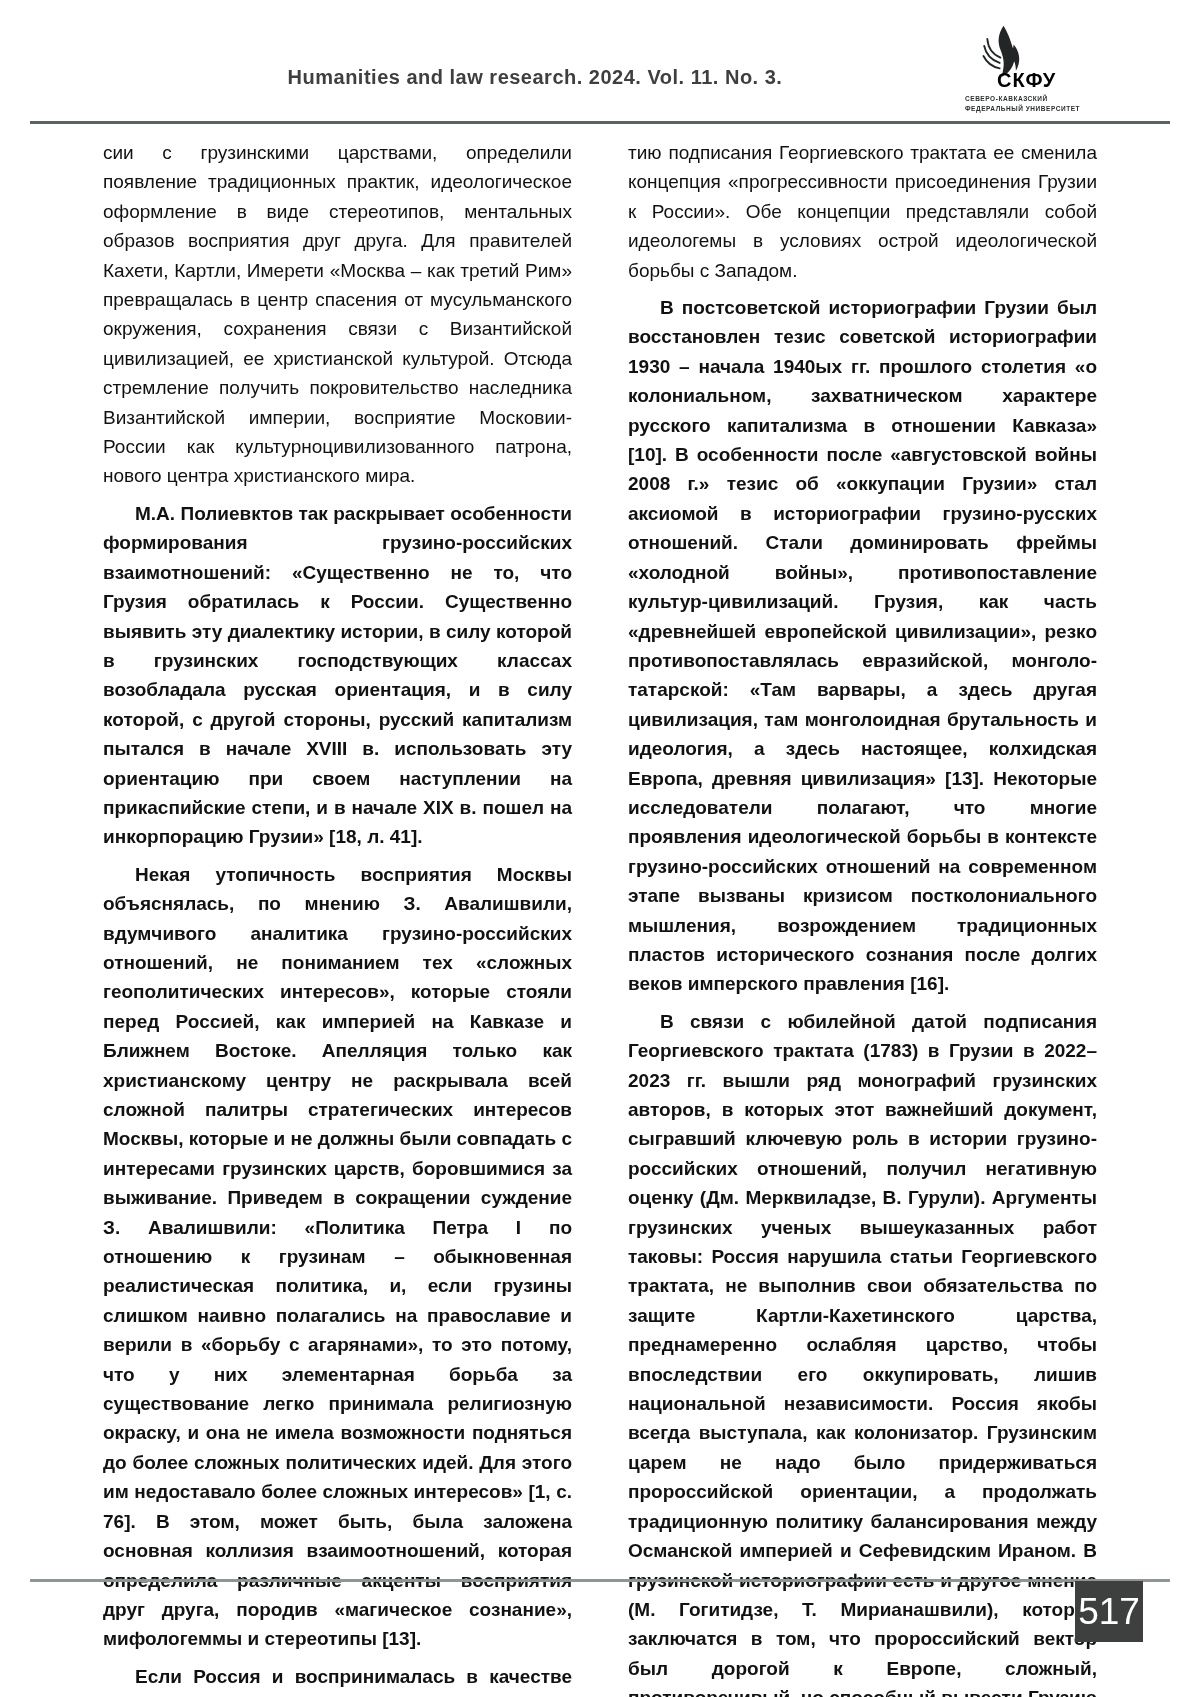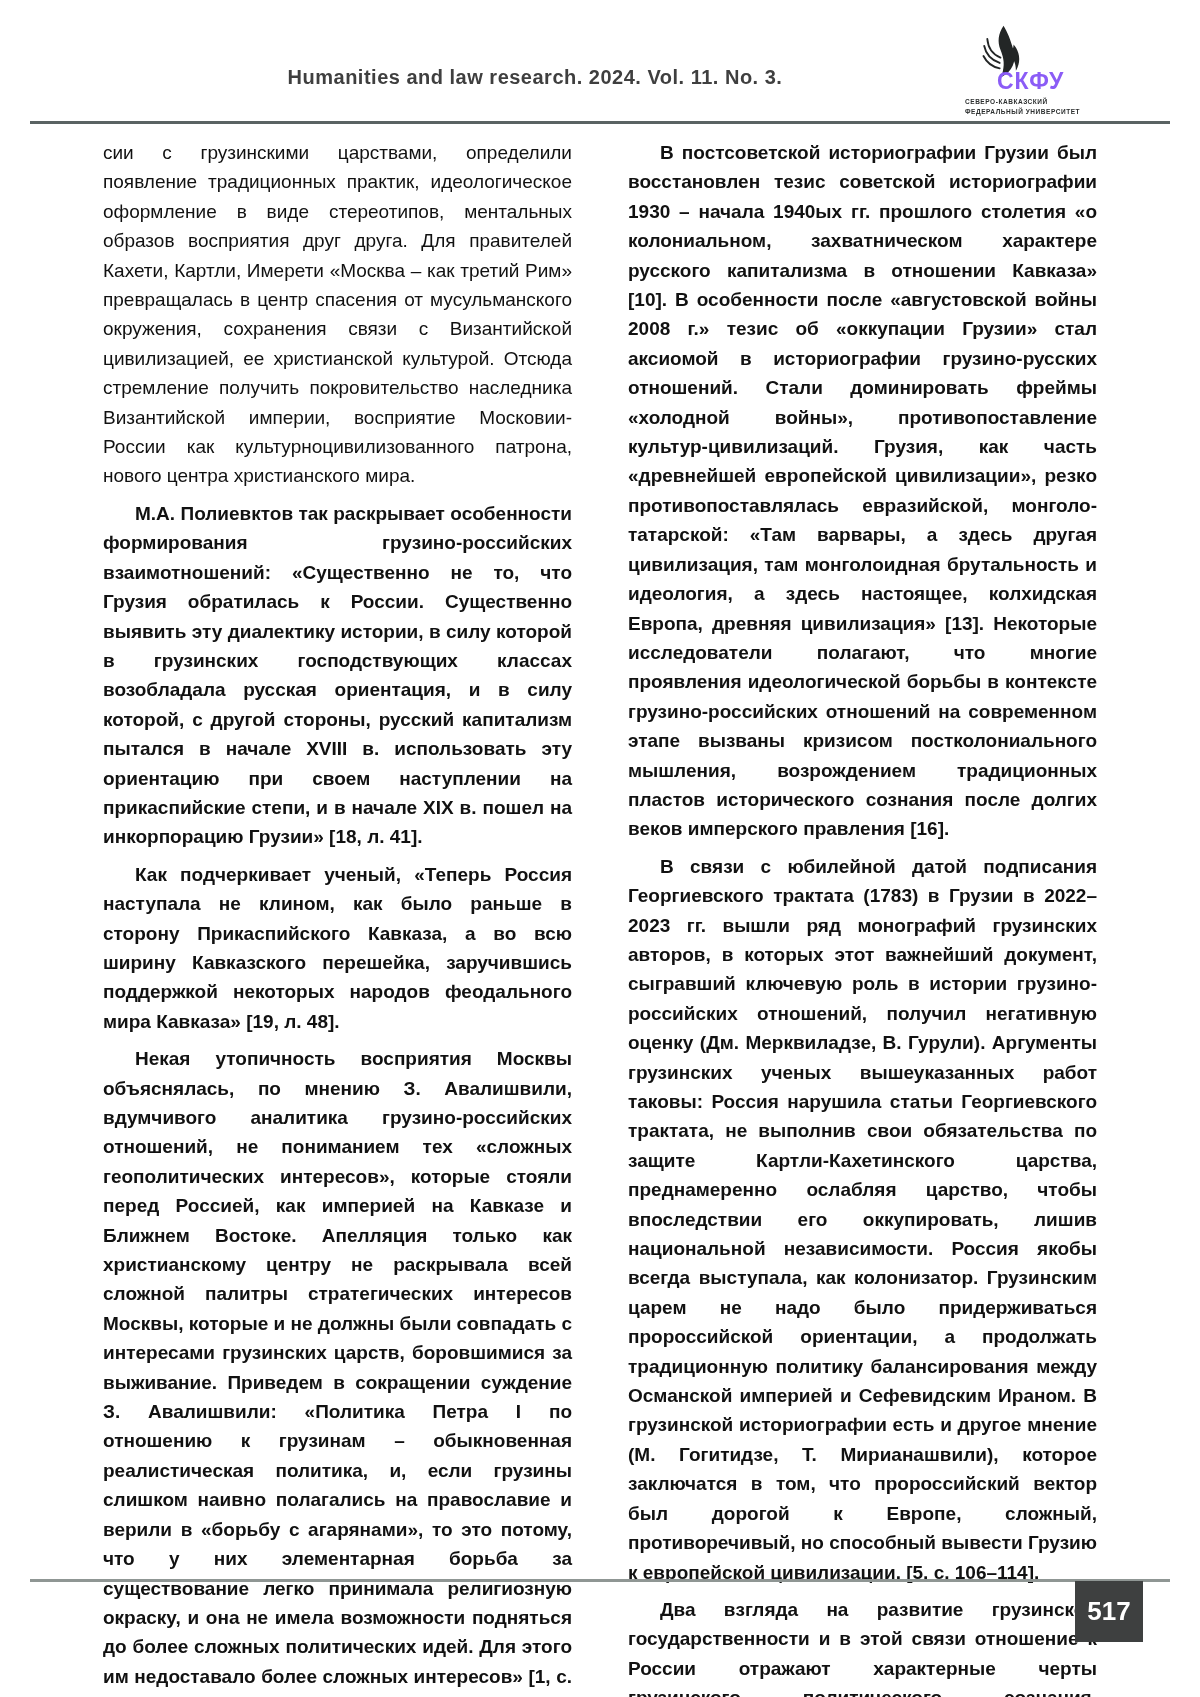--- a/index.html
+++ b/index.html
@@ -17,22 +17,22 @@
     font-size:20px;font-weight:700;letter-spacing:0.5px;
     color:#3f3f3f;
   }
   .logo{
     position:absolute;left:963px;top:22px;width:140px;
     color:#242727;
   }
   .logo svg{display:block;margin-left:14px;}
   .logo-acronym{
     margin-top:-20px;margin-left:34px;
-    font-size:23px;font-weight:700;letter-spacing:1px;
-    color:#8b5cf6;line-height:1;
+    font-size:20px;font-weight:700;letter-spacing:1px;
+    color:#000000;line-height:1;
   }
   .logo-sub{
     margin-top:4px;margin-left:2px;
     font-size:6.5px;font-weight:700;letter-spacing:0.55px;
     color:#2c2f2f;line-height:1.5;white-space:nowrap;
   }
   .header-rule{
     position:absolute;left:30px;right:30px;top:121px;height:3px;
     background:#5a6363;
   }
@@ -51,21 +51,21 @@
   .para.indent{text-indent:32px;font-weight:bold;}
   
   .footer-rule{
     position:absolute;left:30px;right:30px;top:1579px;height:3px;
     background:#8f9694;
   }
   .page-number-box{
     position:absolute;left:1075px;top:1581px;width:68px;height:61px;
     background:#3e4040;color:#ffffff;
     display:flex;align-items:center;justify-content:center;
-    font-size:26px;font-weight:700;
+    font-size:37px;font-weight:400;
   }
 </style>
 </head>
 <body>
 
 <div class="page">
 
   <header>
     <div class="journal-title">Humanities and law research. 2024. Vol. 11. No. 3.</div>
 
@@ -88,25 +88,25 @@
       </div>
     </div>
   </header>
 
   <div class="header-rule"></div>
 
   <main class="columns">
     <div class="col">
         <p class="para">сии с грузинскими царствами, определили появление традиционных практик, идеологическое оформление в виде стереотипов, ментальных образов восприятия друг друга. Для правителей Кахети, Картли, Имерети «Москва – как третий Рим» превращалась в центр спасения от мусульманского окружения, сохранения связи с Византийской цивилизацией, ее христианской культурой. Отсюда стремление получить покровительство наследника Византийской империи, восприятие Московии-России как культурноцивилизованного патрона, нового центра христианского мира.</p>
         <p class="para indent">М.А. Полиевктов так раскрывает особенности формирования грузино-российских взаимотношений: «Существенно не то, что Грузия обратилась к России. Существенно выявить эту диалектику истории, в силу которой в грузинских господствующих классах возобладала русская ориентация, и в силу которой, с другой стороны, русский капитализм пытался в начале XVIII в. использовать эту ориентацию при своем наступлении на прикаспийские степи, и в начале XIX в. пошел на инкорпорацию Грузии» [18, л. 41].</p>
-        <p class="para indent">Как подчеркивает ученый, «Теперь Россия наступала не клином, как было раньше в сторону Прикаспийского Кавказа, а во всю ширину Кавказского перешейка, заручившись поддержкой некоторых народов феодального мира Кавказа» [19, л. 48].</p>
         <p class="para indent">Некая утопичность восприятия Москвы объяснялась, по мнению З. Авалишвили, вдумчивого аналитика грузино-российских отношений, не пониманием тех «сложных геополитических интересов», которые стояли перед Россией, как империей на Кавказе и Ближнем Востоке. Апелляция только как христианскому центру не раскрывала всей сложной палитры стратегических интересов Москвы, которые и не должны были совпадать с интересами грузинских царств, боровшимися за выживание. Приведем в сокращении суждение З. Авалишвили: «Политика Петра I по отношению к грузинам – обыкновенная реалистическая политика, и, если грузины слишком наивно полагались на православие и верили в «борьбу с агарянами», то это потому, что у них элементарная борьба за существование легко принимала религиозную окраску, и она не имела возможности подняться до более сложных политических идей. Для этого им недоставало более сложных интересов» [1, с. 76]. В этом, может быть, была заложена основная коллизия взаимоотношений, которая определила различные акценты восприятия друг друга, породив «магическое сознание», мифологеммы и стереотипы [13].</p>
         <p class="para indent">Если Россия и воспринималась в качестве патрона грузинских царств, до начала XVIII в. проводивших политику балансирования между Османской Турцией и Сефевидским Ираном, то переформатирование отношений в сторону пророссийского вектора еще не обеспечивало учета интересов страны, искавшей протектората.</p>
       </div>
     <div class="col">
+        <p class="para">тию подписания Георгиевского трактата ее сменила концепция «прогрессивности присоединения Грузии к России». Обе концепции представляли собой идеологемы в условиях острой идеологической борьбы с Западом.</p>
         <p class="para indent">В постсоветской историографии Грузии был восстановлен тезис советской историографии 1930 – начала 1940ых гг. прошлого столетия «о колониальном, захватническом характере русского капитализма в отношении Кавказа» [10]. В особенности после «августовской войны 2008 г.» тезис об «оккупации Грузии» стал аксиомой в историографии грузино-русских отношений. Стали доминировать фреймы «холодной войны», противопоставление культур-цивилизаций. Грузия, как часть «древнейшей европейской цивилизации», резко противопоставлялась евразийской, монголо-татарской: «Там варвары, а здесь другая цивилизация, там монголоидная брутальность и идеология, а здесь настоящее, колхидская Европа, древняя цивилизация» [13]. Некоторые исследователи полагают, что многие проявления идеологической борьбы в контексте грузино-российских отношений на современном этапе вызваны кризисом постколониального мышления, возрождением традиционных пластов исторического сознания после долгих веков имперского правления [16].</p>
         <p class="para indent">В связи с юбилейной датой подписания Георгиевского трактата (1783) в Грузии в 2022–2023 гг. вышли ряд монографий грузинских авторов, в которых этот важнейший документ, сыгравший ключевую роль в истории грузино-российских отношений, получил негативную оценку (Дм. Мерквиладзе, В. Гурули). Аргументы грузинских ученых вышеуказанных работ таковы: Россия нарушила статьи Георгиевского трактата, не выполнив свои обязательства по защите Картли-Кахетинского царства, преднамеренно ослабляя царство, чтобы впоследствии его оккупировать, лишив национальной независимости. Россия якобы всегда выступала, как колонизатор. Грузинским царем не надо было придерживаться пророссийской ориентации, а продолжать традиционную политику балансирования между Османской империей и Сефевидским Ираном. В грузинской историографии есть и другое мнение (М. Гогитидзе, Т. Мирианашвили), которое заключатся в том, что пророссийский вектор был дорогой к Европе, сложный, противоречивый, но способный вывести Грузию к европейской цивилизации. [5, с. 106–114].</p>
         <p class="para indent">Два взгляда на развитие грузинской государственности и в этой связи отношение к России отражают характерные черты грузинского политического сознания, отраженные в «исторической памяти». В государственном и общественном сознании сохраняется дуализм восприятия власти культуры: противопоставление позитивного образа «героя-строителя» предателям-каджам. Дуализм восприятия власти отражает организм циклической смены национально-государственного единства и распада.</p>
       </div>
   </main>
 
   <div class="footer-rule"></div>
 
   <div class="page-number-box">517</div>
 

